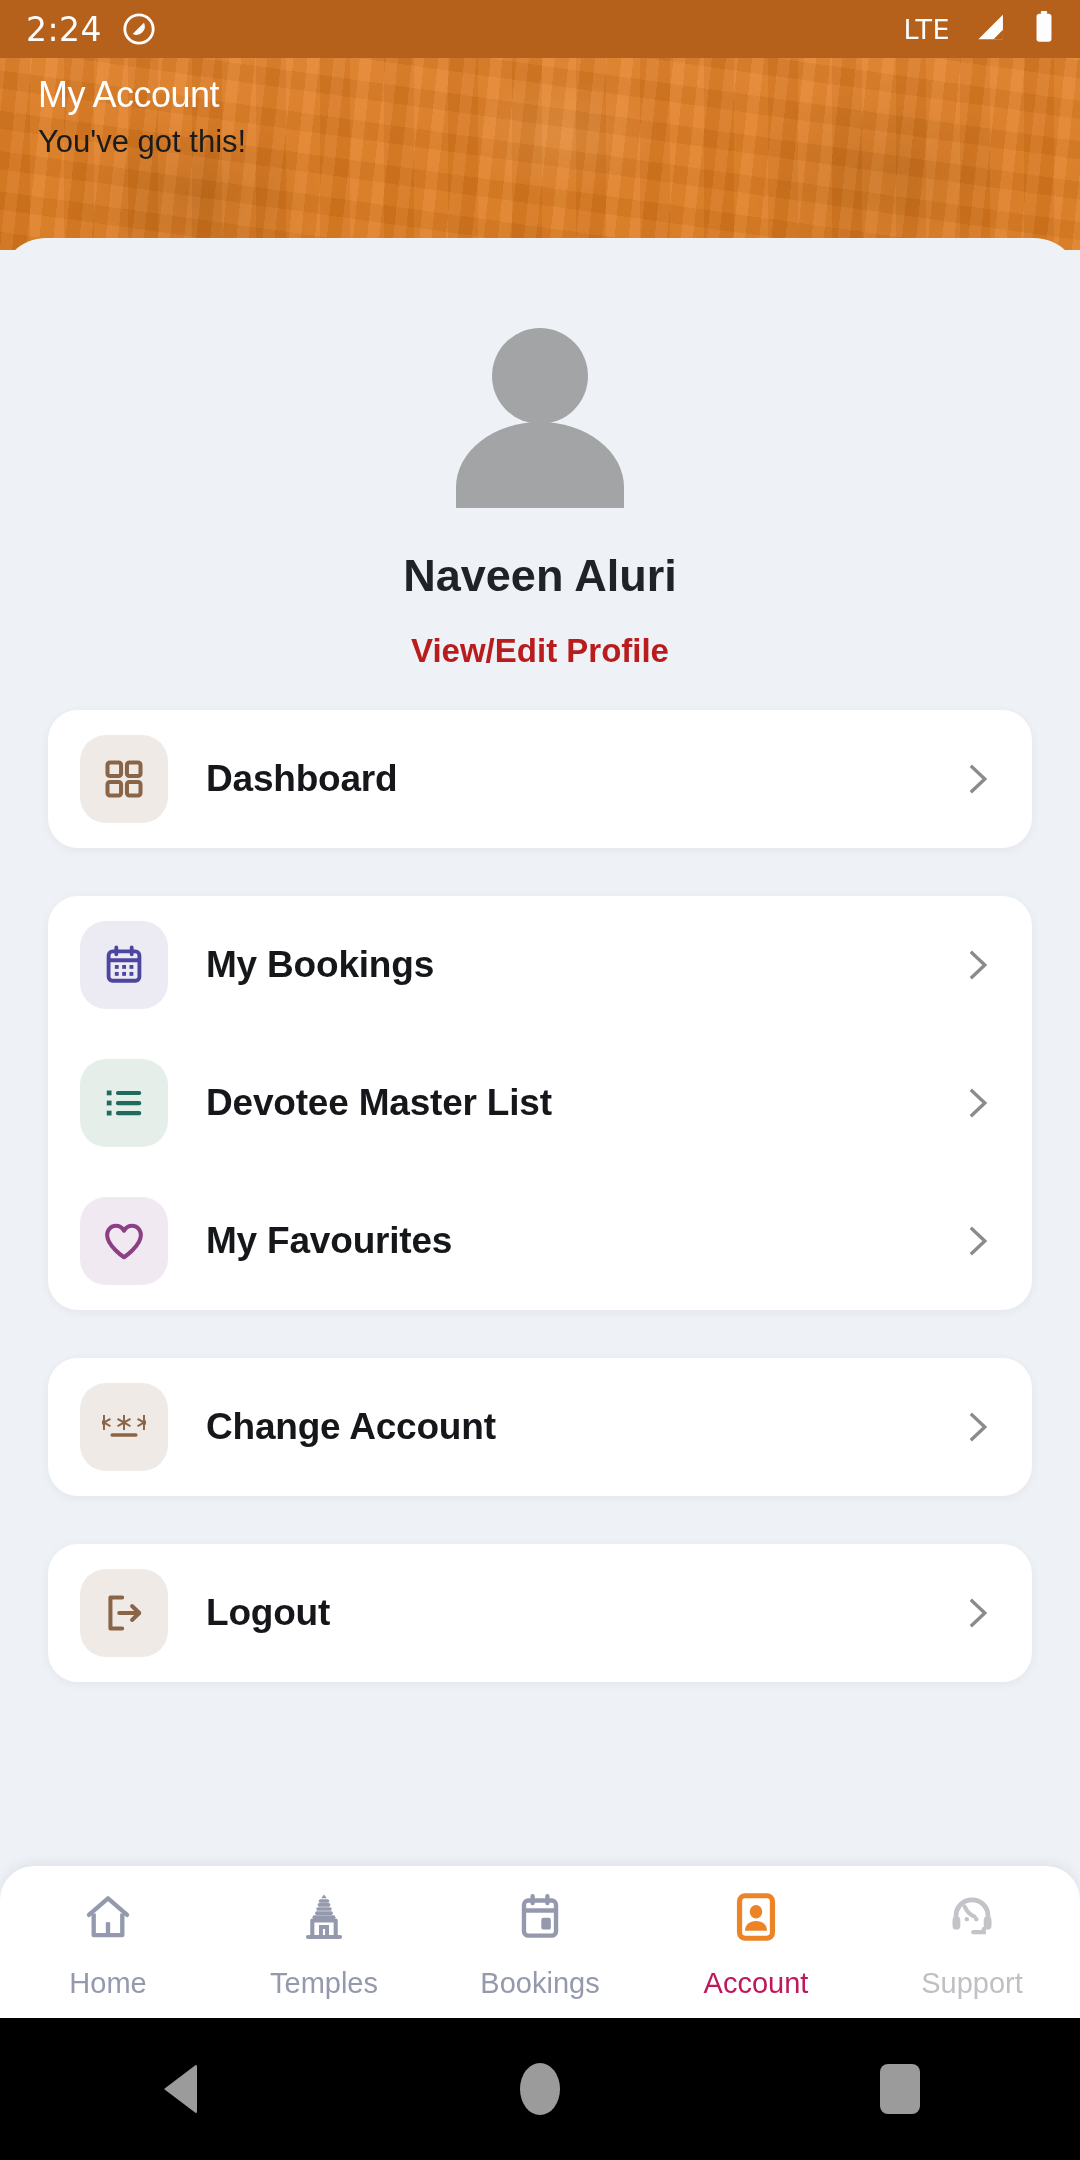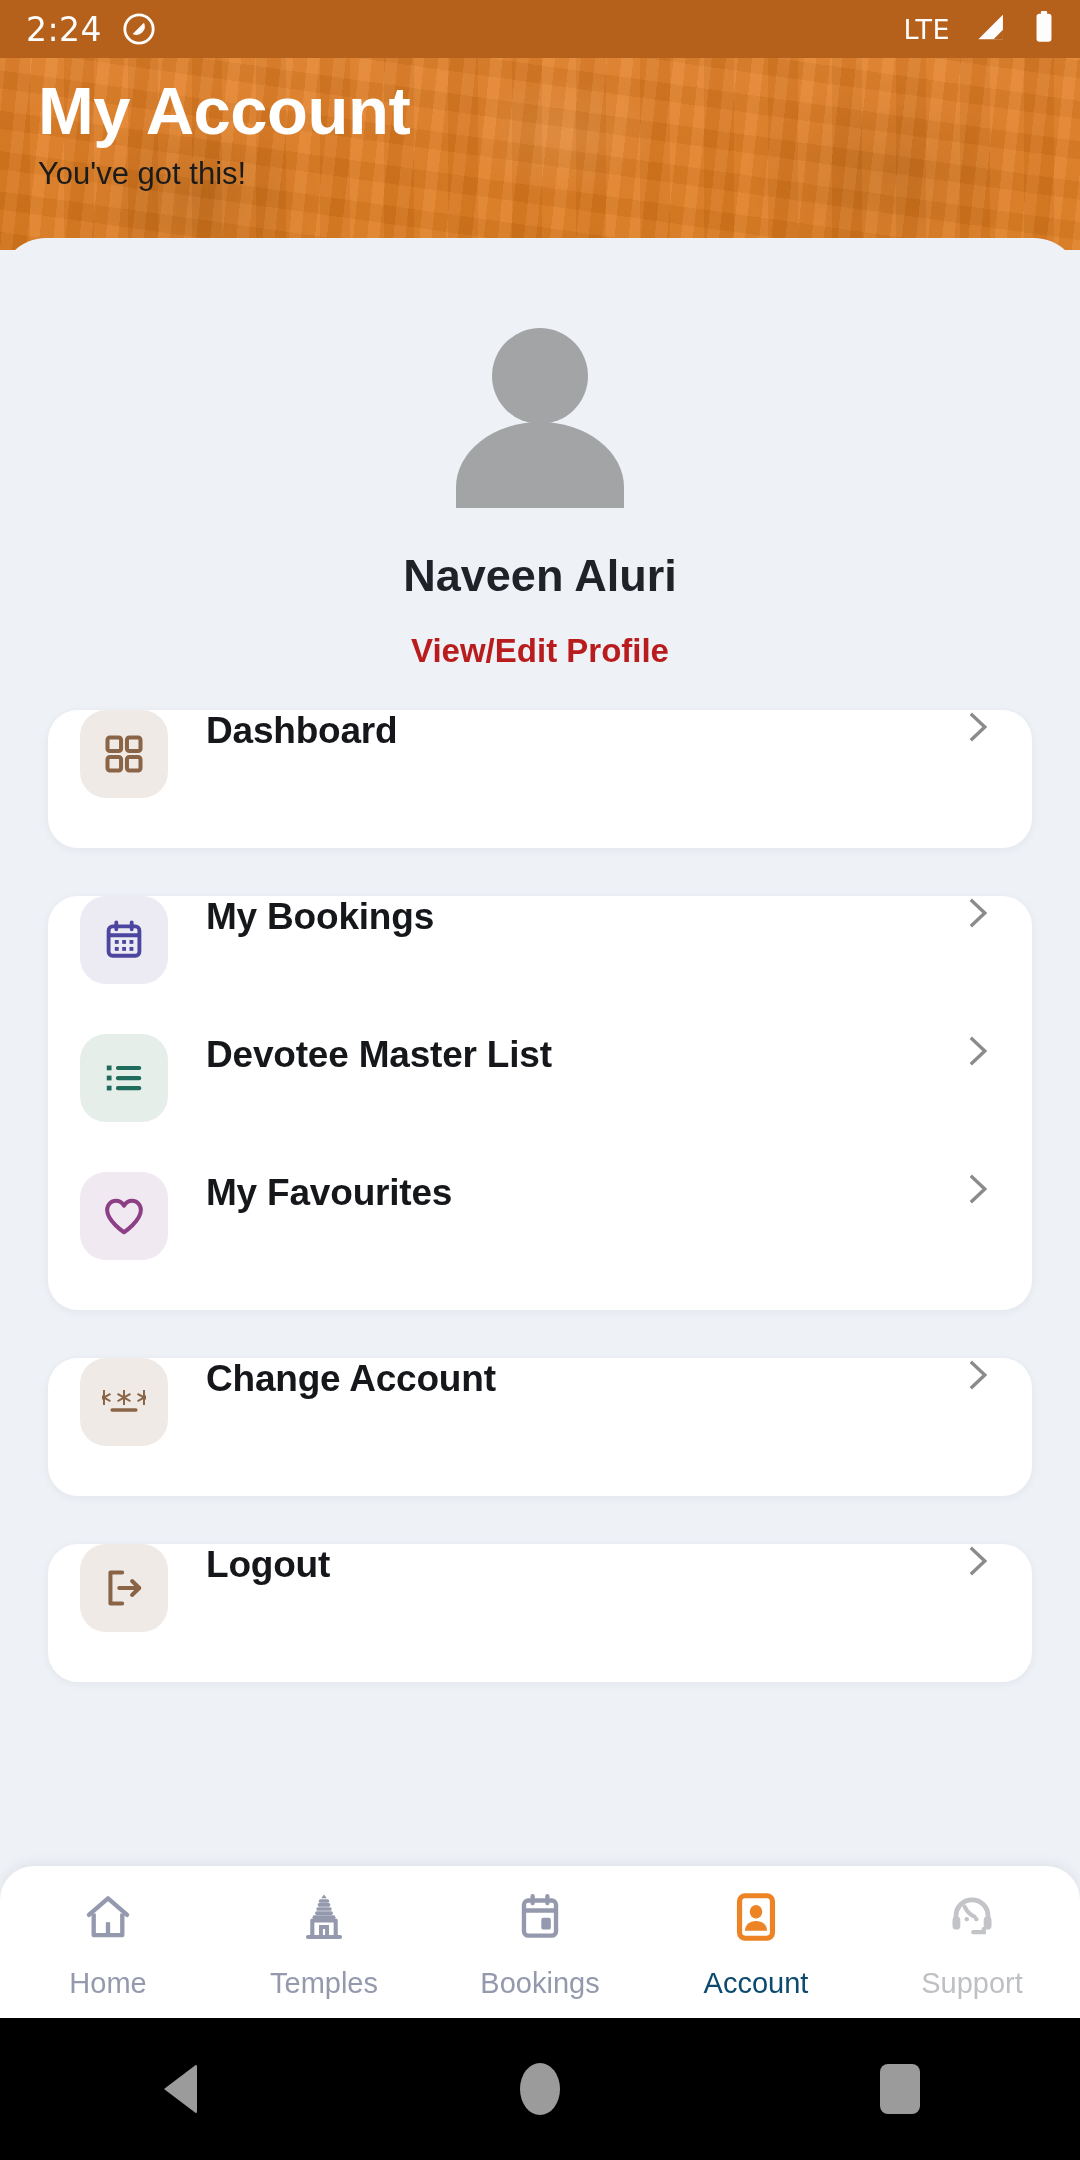--- a/index.html
+++ b/index.html
@@ -55,21 +55,21 @@
       radial-gradient(ellipse 180px 120px at 18% 72%, rgba(0,0,0,.10), transparent 70%),
       radial-gradient(ellipse 140px 90px at 52% 40%, rgba(255,255,255,.10), transparent 70%),
       radial-gradient(ellipse 200px 130px at 82% 60%, rgba(0,0,0,.09), transparent 70%),
       repeating-linear-gradient(90deg, rgba(0,0,0,.04) 0 30px, rgba(255,255,255,.035) 30px 64px);
     opacity:.85;
   }
   #header .titles {
     position:absolute; left:38px; top:76px;
   }
   #header .app-title {
-    font-size:67px; font-weight:bold; color:#ffffff;
+    font-size:36px; font-weight:normal; color:#ffffff;
     line-height:1.05; letter-spacing:-0.5px;
     font-family:"Liberation Sans", sans-serif;
   }
   #header .app-sub {
     font-size:31px; color:#1b1b1b; margin-top:10px;
     font-family:"Liberation Sans", sans-serif;
   }
 
   
   #panel {
@@ -118,21 +118,21 @@
     margin:0 48px;
     background:#ffffff;
     border-radius:30px;
     box-shadow:0 2px 10px rgba(40,50,70,.055);
     overflow:hidden;
   }
   .card.gap-lg { margin-top:40px; }
   .card.gap-xl { margin-top:48px; }
 
   .row {
-    display:flex; align-items:flex-start;
+    display:flex; align-items:center;
     height:138px;
     padding:0 28px 0 32px;
     cursor:pointer;
   }
   .row .ibox {
     width:88px; height:88px; border-radius:26px;
     display:flex; align-items:center; justify-content:center;
     flex:0 0 auto;
   }
   .row .label {
@@ -167,21 +167,21 @@
   .navitem {
     flex:1; display:flex; flex-direction:column;
     align-items:center; justify-content:center;
     gap:20px; cursor:pointer; height:100%;
     padding-top:6px;
   }
   .navitem .nlabel {
     font-size:29px; color:#9499ad;
     font-family:"Liberation Sans", sans-serif;
   }
-  .navitem.active .nlabel { color:#0c4a6e; }
+  .navitem.active .nlabel { color:#be185d; }
   .navitem.muted .nlabel { color:#bfc0c4; }
 
   
   #sysnav {
     position:absolute; left:0; bottom:0;
     width:1080px; height:142px;
     background:#000000;
     display:flex; align-items:center; justify-content:space-around;
     z-index:50;
   }

